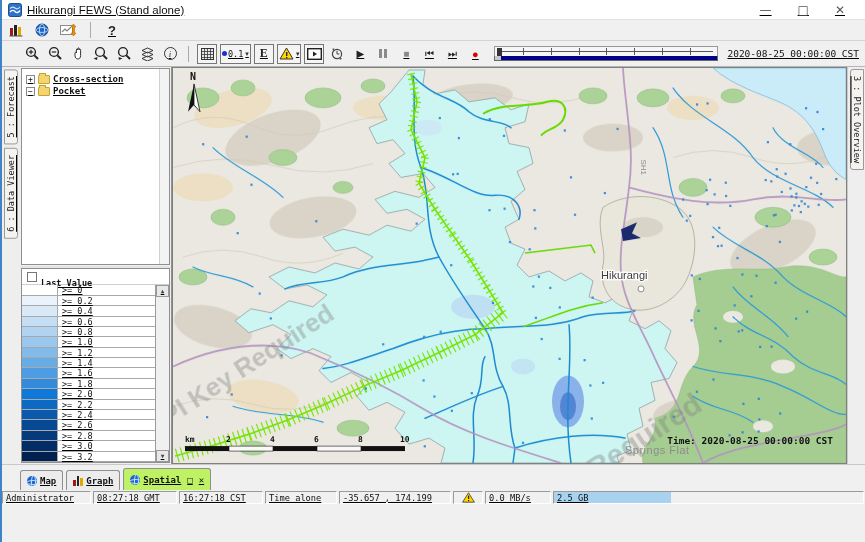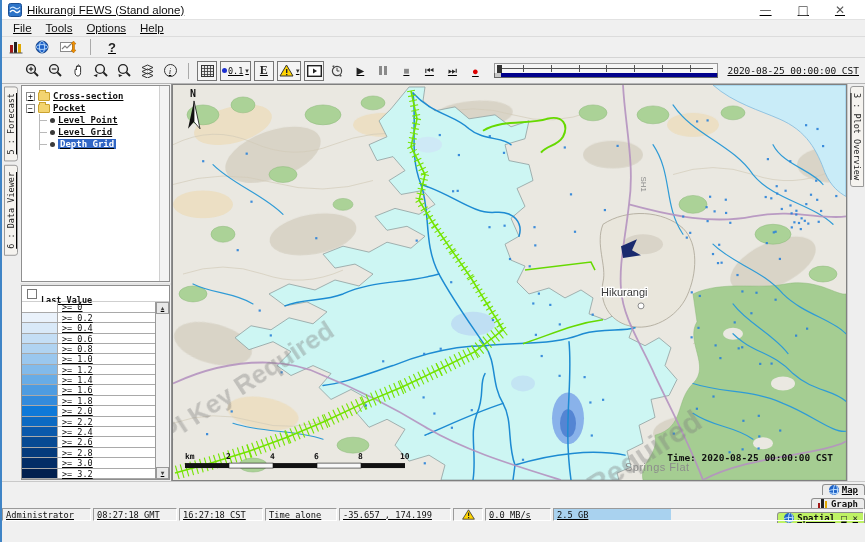--- a/index.html
+++ b/index.html
@@ -77,21 +77,21 @@
   .lrow{display:flex;height:10.4px;border-bottom:1px solid #a9a9a9;}
   .lsw{width:36px;border-right:1px solid #a9a9a9;flex:0 0 auto;}
   .llab{padding-left:4px;color:#111;line-height:10px;}
   .legend-sb{width:13px;display:flex;flex-direction:column;background:#f0f0f0;}
   .sb-btn{height:12px;border:1px solid #999;background:#e8e8e8;font-size:6px;text-align:center;line-height:10px;color:#444;}
   .sb-track{flex:1 1 auto;}
   
   .map-area{flex:1 1 auto;position:relative;border:1px solid #808080;background:#eae8e1;overflow:hidden;}
   .map-area svg{display:block;width:100%;height:100%;}
   
-  .bottomtabs{height:26px;display:flex;align-items:flex-end;gap:3px;padding:2px 0 0 18px;background:#f0f0f0;border-top:1px solid #c9c9c9;flex-direction:column;}
+  .bottomtabs{height:26px;display:flex;align-items:flex-end;gap:3px;padding:2px 0 0 18px;background:#f0f0f0;border-top:1px solid #c9c9c9;}
   .btab{display:flex;align-items:center;gap:3px;border:1px solid #8f8f8f;border-bottom:none;background:#ececec;
     height:20px;padding:0 6px;border-radius:3px 3px 0 0;font-family:"DejaVu Sans Mono",monospace;font-size:9px;color:#111;font-weight:bold;}
   .btab.active{background:#bef264;height:22px;}
   .btab .tab-ctl{font-size:9px;font-weight:bold;color:#222;margin-left:3px;}
   .logsrow{height:20px;display:flex;align-items:center;padding-left:20px;background:#f0f0f0;}
   .logs-btn{border:1px solid #8f8f8f;background:#f2f2f2;border-radius:2px;font-family:"DejaVu Sans Mono",monospace;
     font-size:8.5px;font-weight:bold;padding:1px 5px;color:#111;box-shadow:inset -1px -1px 0 #cfcfcf,inset 1px 1px 0 #fff;}
   
   .statusbar{height:15px;display:flex;gap:2px;background:#f0f0f0;padding:1px 1px 1px 0;
     font-family:"DejaVu Sans Mono",monospace;font-size:8.7px;color:#111;}
@@ -119,26 +119,20 @@
         </svg>
     </span>
     <span class="title-text">Hikurangi FEWS  (Stand alone)</span>
     <div class="win-controls">
       <span class="win-btn">—</span>
       <span class="win-btn">□</span>
       <span class="win-btn">✕</span>
     </div>
   </div>
 
-  <div class="menubar">
-    <span class="menu-item">File</span>
-    <span class="menu-item">Tools</span>
-    <span class="menu-item">Options</span>
-    <span class="menu-item">Help</span>
-  </div>
 
   <div class="toolbar1">
     <span class="tb-btn">
       <svg width="15" height="14" viewBox="0 0 15 14">
           <rect x="1" y="5" width="3" height="8" fill="#a01818"></rect>
           <rect x="5" y="2" width="3" height="11" fill="#222"></rect>
           <rect x="9" y="4" width="3" height="9" fill="#e0a800"></rect>
           <rect x="0.5" y="12.5" width="13" height="1" fill="#555"></rect>
         </svg>
     </span>
@@ -298,37 +292,20 @@
       <div class="treepanel">
         <div class="tnode">
           <span class="texp">+</span>
           <span class="tfolder"></span>
           <span class="tlabel">Cross-section</span>
         </div>
         <div class="tnode">
           <span class="texp">−</span>
           <span class="tfolder"></span>
           <span class="tlabel">Pocket</span>
-        </div>
-        <div class="tchildren">
-          <div class="tleaf">
-            <span class="conn"></span>
-              <span class="tbullet"></span>
-            <span class="tlabel">Level Point</span>
-          </div>
-          <div class="tleaf">
-            <span class="conn"></span>
-              <span class="tbullet"></span>
-            <span class="tlabel">Level Grid</span>
-          </div>
-          <div class="tleaf">
-            <span class="conn"></span>
-              <span class="tbullet"></span>
-            <span class="tlabel sel">Depth Grid</span>
-          </div>
         </div>
         <div class="tree-scroll"></div>
       </div>
       <div class="splitter"></div>
       <div class="legendpanel">
         <div class="lv-row">
           <span class="lv-check"></span>
           <span class="lv-label">Last Value</span>
         </div>
         <div class="legend-body">

